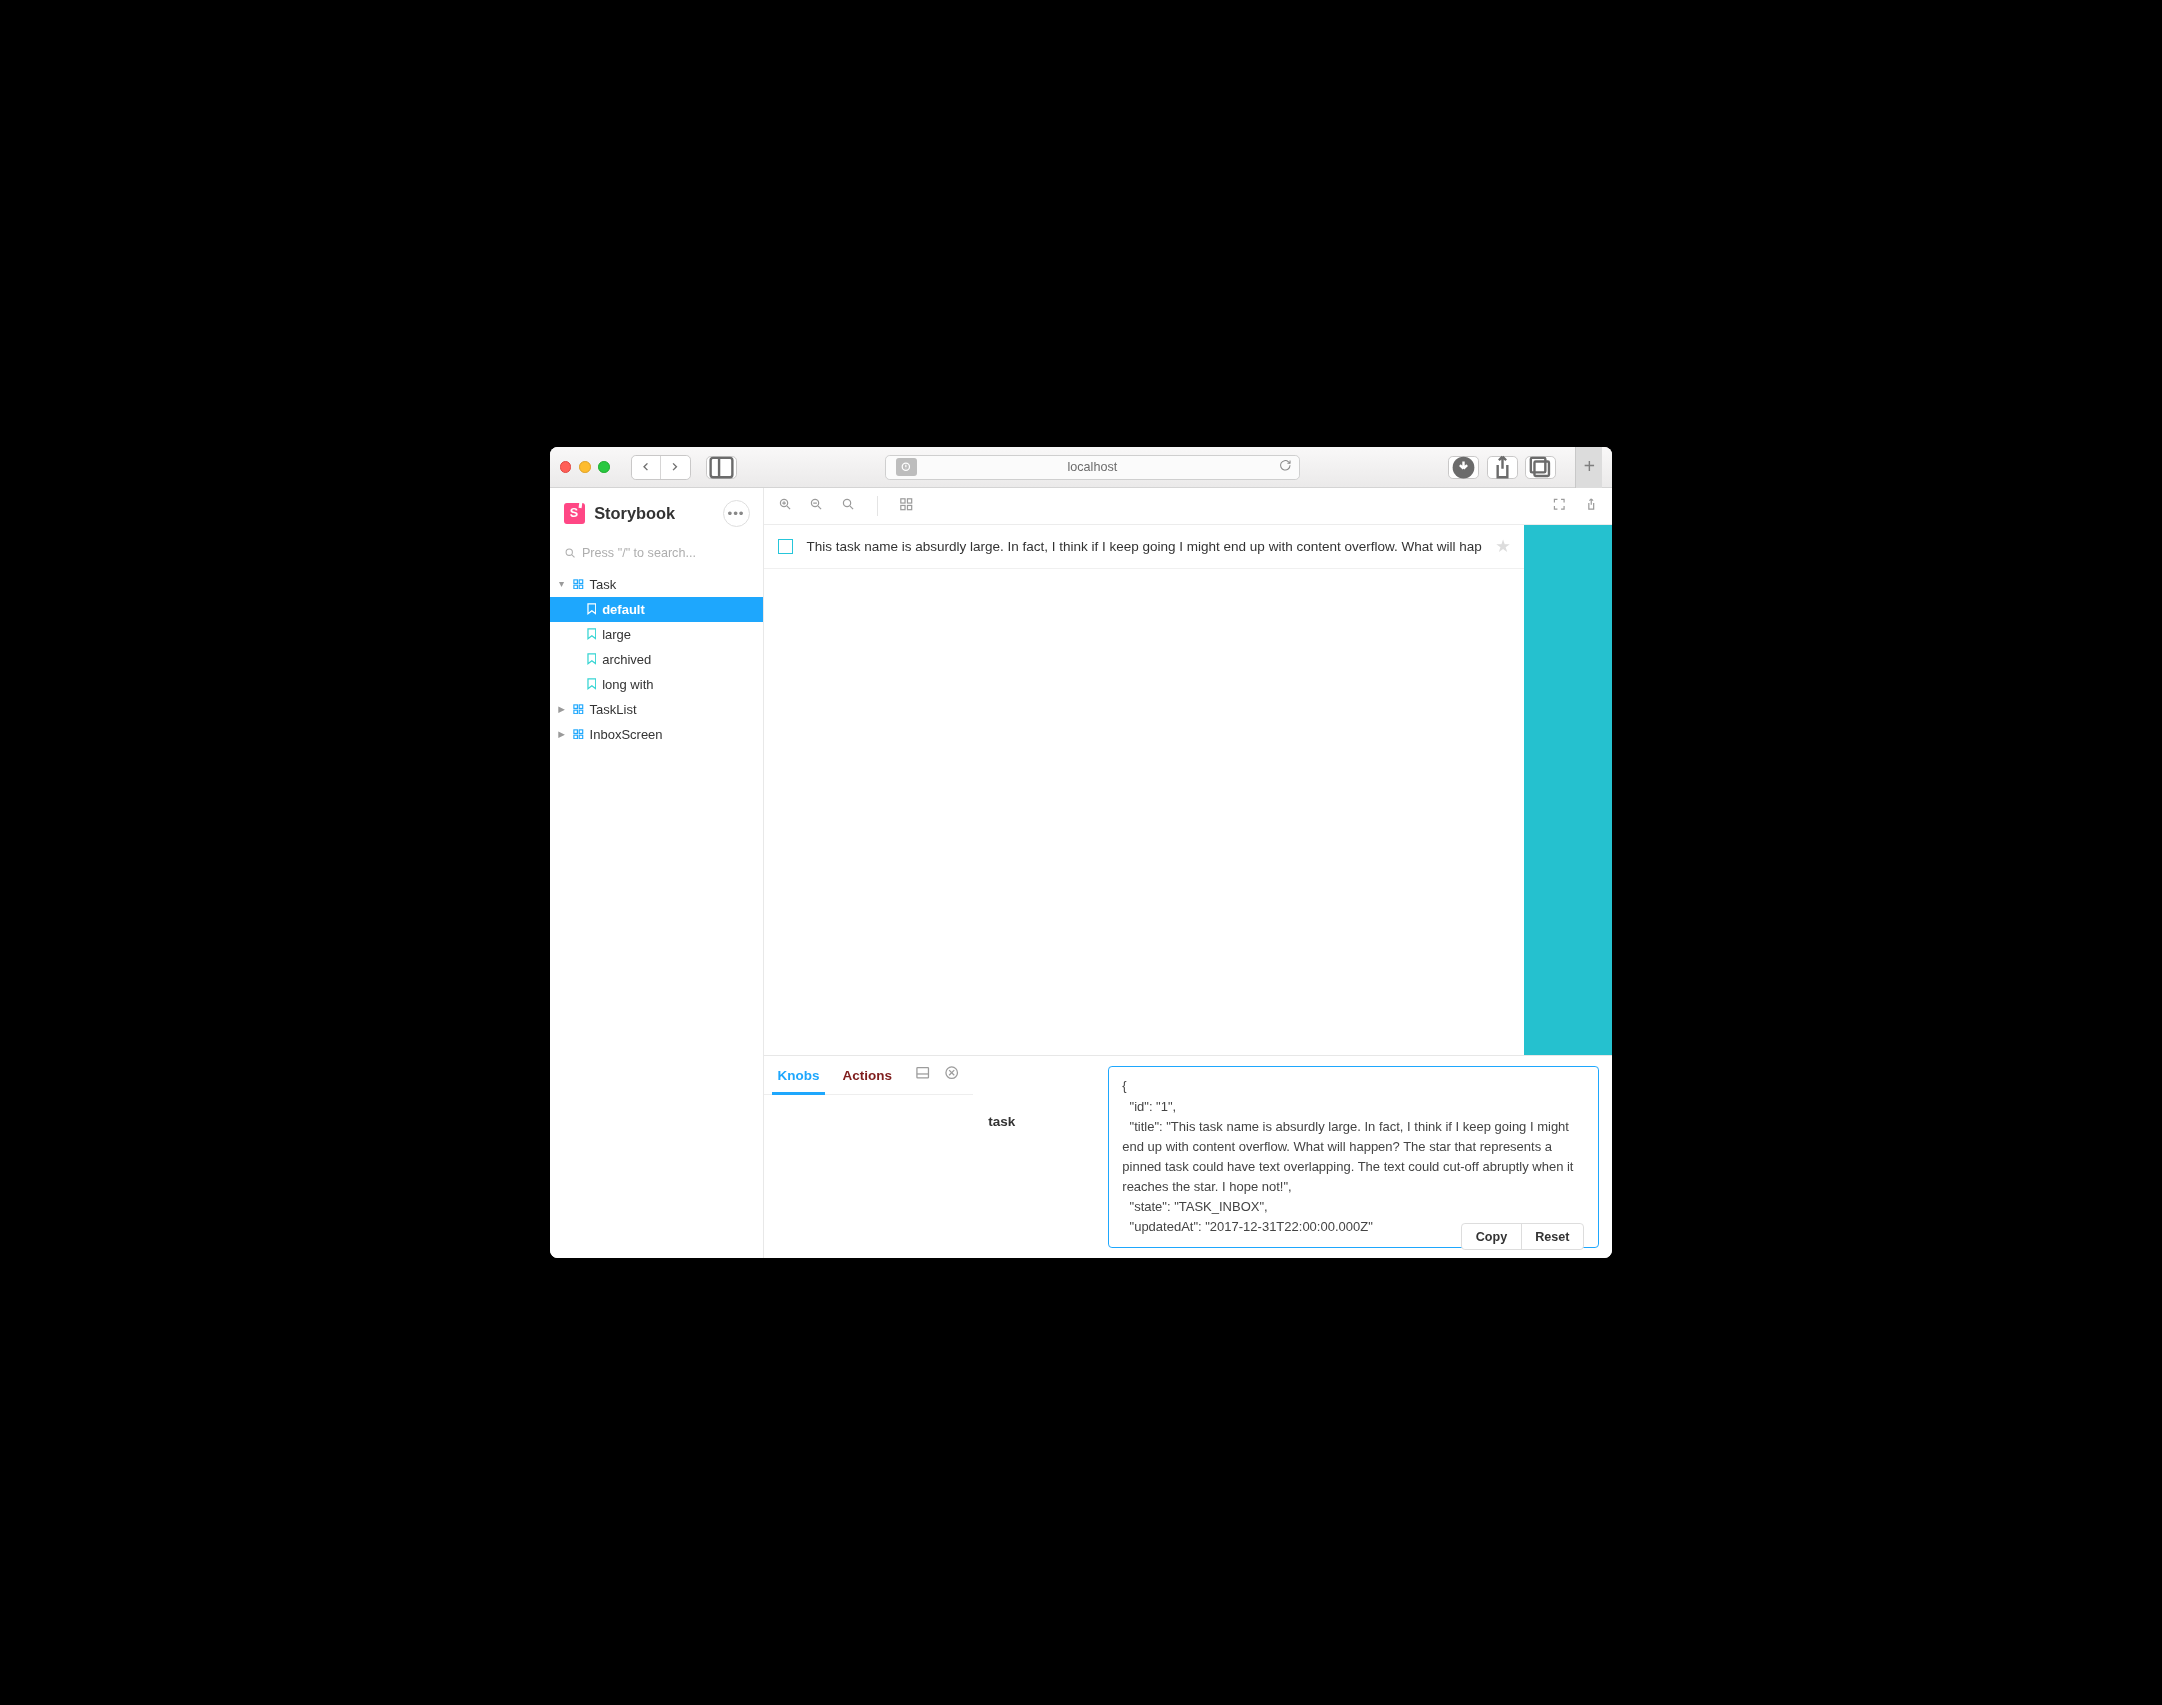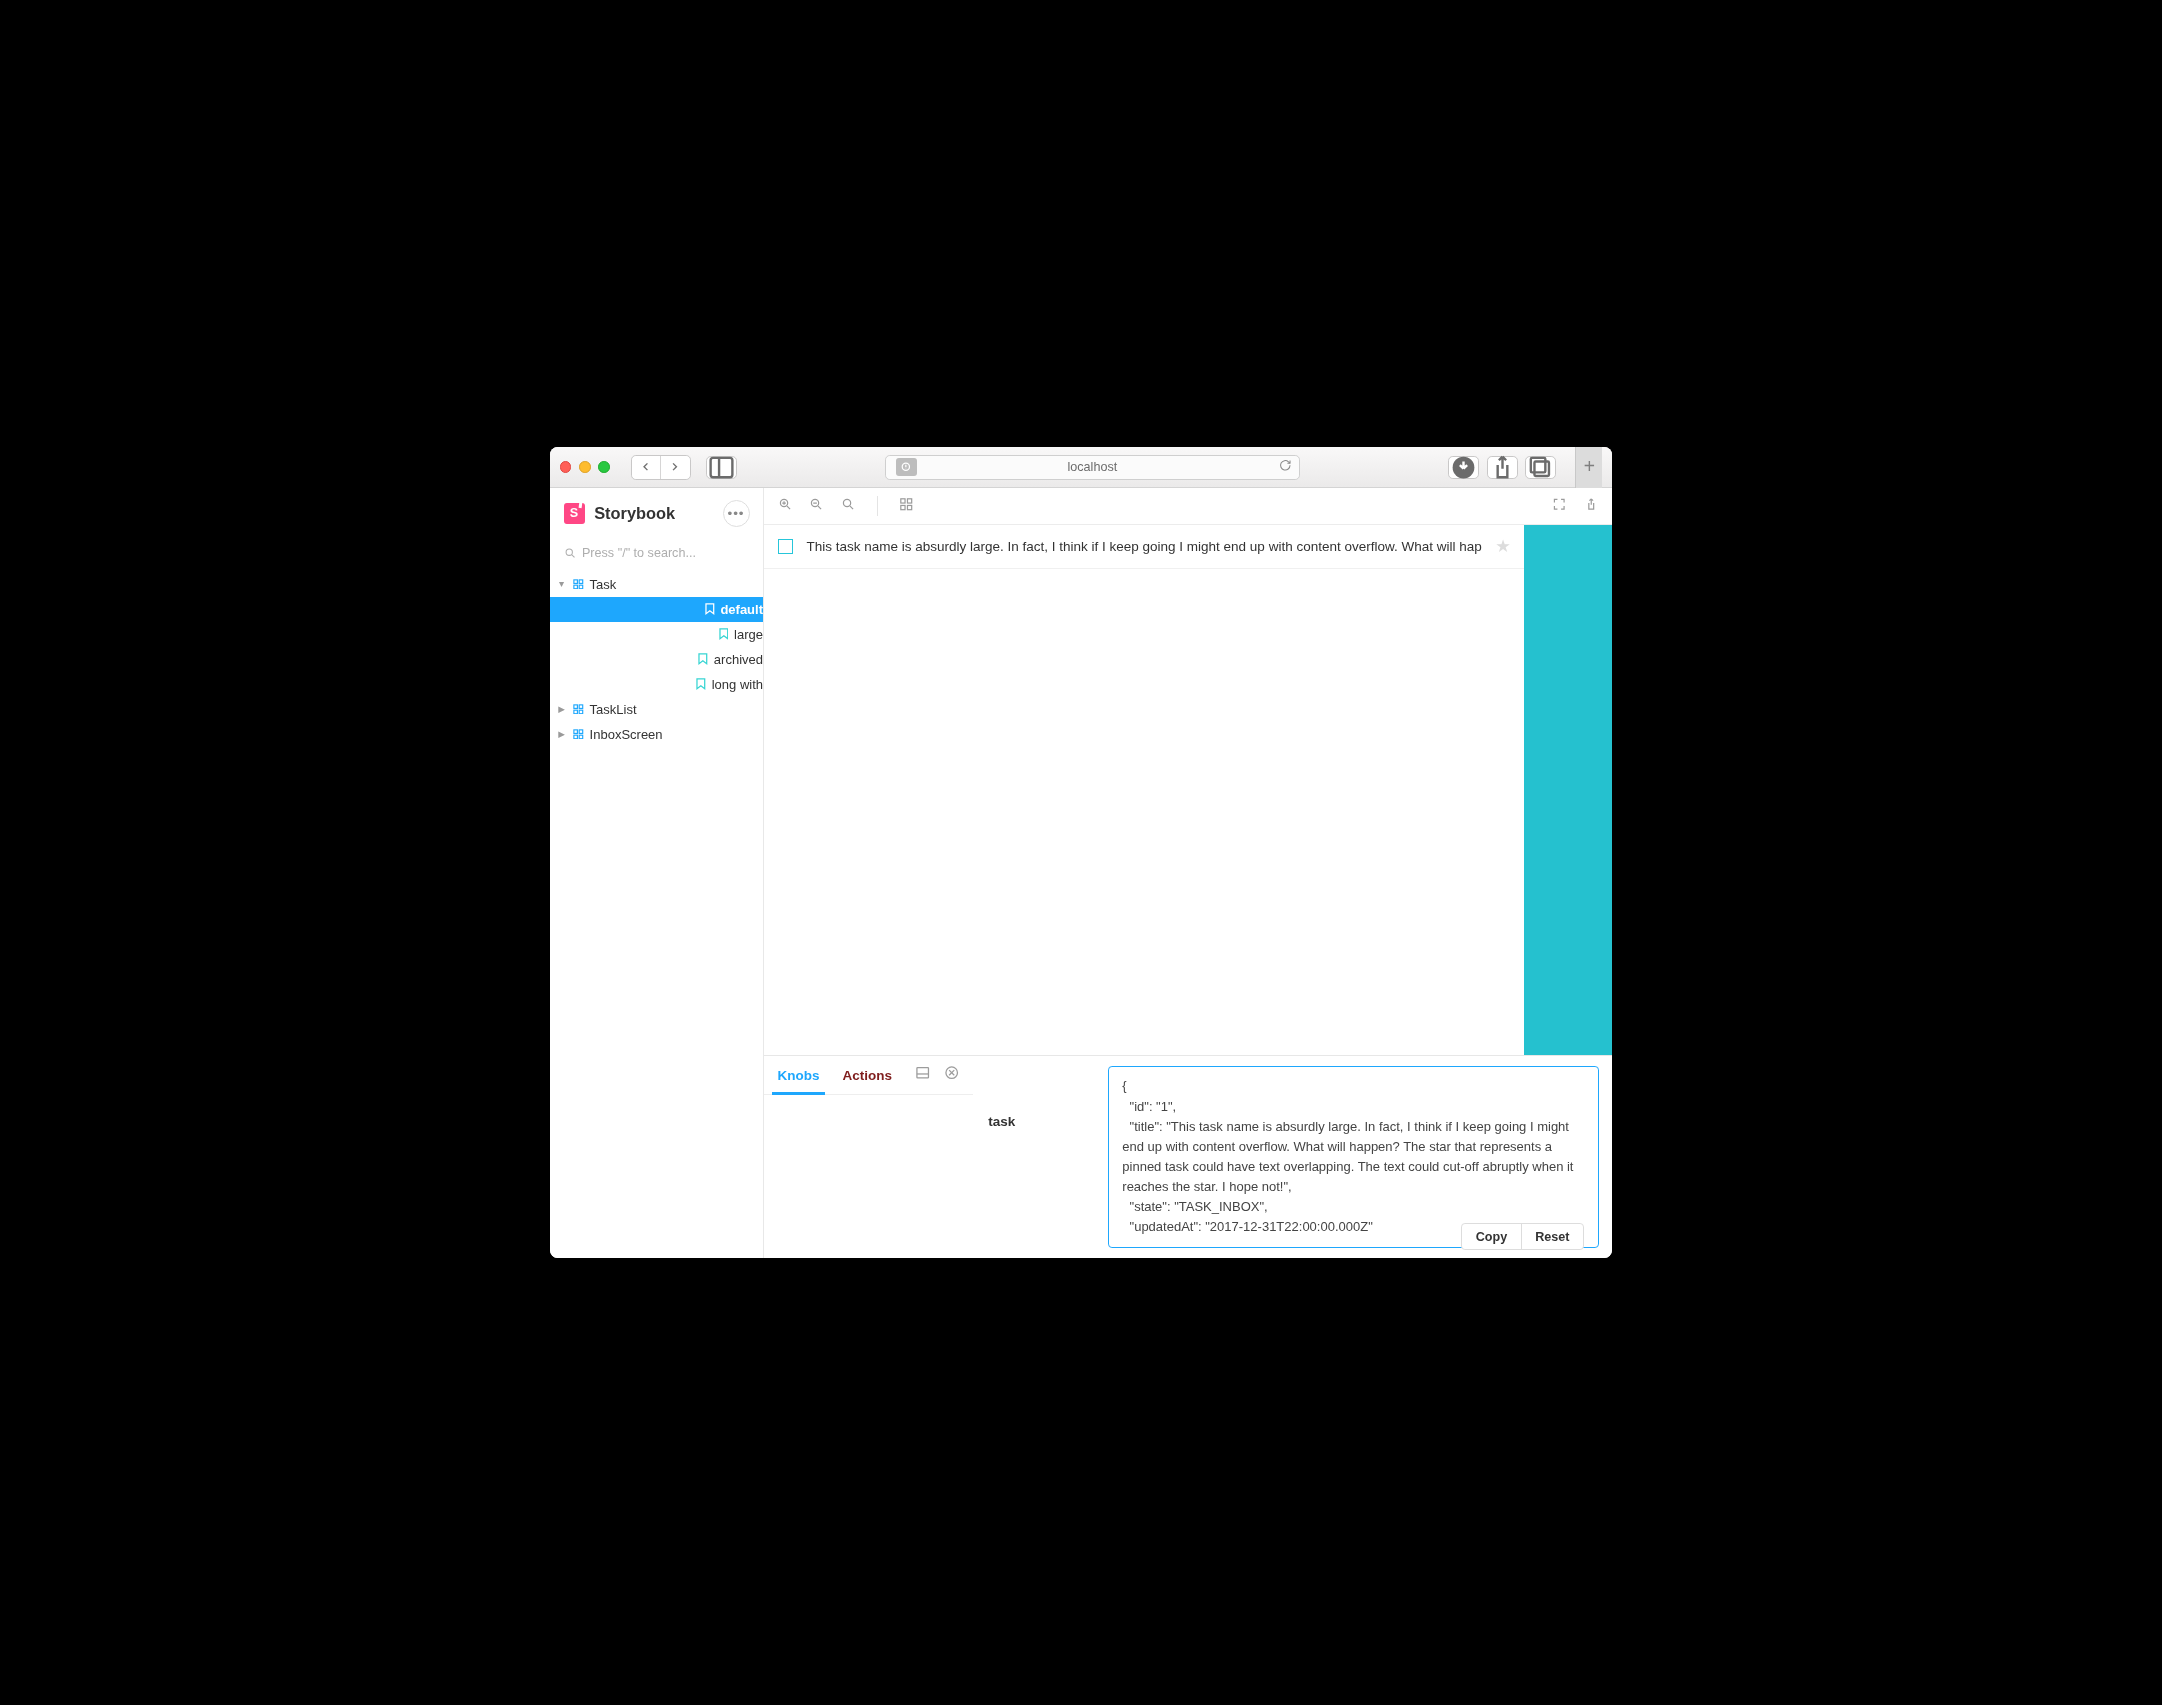--- a/index.html
+++ b/index.html
@@ -57,21 +57,21 @@
   .sb-menu{margin-left:auto;width:27px;height:27px;border:1px solid #dedede;border-radius:50%;display:flex;align-items:center;justify-content:center;color:#888;font-size:13.5px;letter-spacing:1px;}
   .sb-search{margin:3.9px 9.7px 7.7px;display:flex;align-items:center;gap:5.8px;color:#aeaeae;font-size:12.6px;padding:3.9px 3.9px;}
   .sb-search svg{width:12.6px;height:12.6px;}
   .tree{font-size:13px;color:#333;}
   .row{display:flex;align-items:center;height:25px;padding-left:5.8px;cursor:default;white-space:nowrap;}
   .row .arrow{width:11.6px;font-size:8.7px;color:#9a9a9a;display:inline-flex;justify-content:center;}
   .row .grid-ic{width:10.6px;height:10.6px;margin:0 5.8px;}
   .row .bm-ic{width:9.7px;height:11.6px;margin:0 5.8px;}
   .row.selected{background:#1ea7fd;color:#fff;font-weight:600;}
   .row.selected .bm-ic path{stroke:#fff;}
-  .row.story{padding-left:19.3px;justify-content:flex-end;}
+  .row.story{padding-left:19.3px;}
   .main{flex:1;display:flex;flex-direction:column;background:#fff;}
   .toolbar{height:37px;border-bottom:1px solid #ececec;display:flex;align-items:center;padding:0 13.5px;gap:17.4px;color:#9b9b9b;}
   .toolbar .sep{width:1px;height:19.3px;background:#e4e4e4;margin:0 3.9px;}
   .toolbar svg{width:14.5px;height:14.5px;}
   .toolbar .tb-r{margin-left:auto;display:flex;gap:17.4px;}
   .canvas{flex:1;display:flex;flex-direction:row;overflow:hidden;}
   .task-row{height:44px;background:#fff;display:flex;align-items:center;padding:0 13.5px;gap:13.5px;font-size:13.5px;color:#333;border-bottom:1px solid #f0f0f0;}
   .checkbox{width:15.4px;height:15.4px;border:1.9px solid #26c6da;flex-shrink:0;}
   .task-title{flex:1;white-space:nowrap;overflow:hidden;}
   .star{color:#dcdcdc;font-size:17.4px;flex-shrink:0;}

